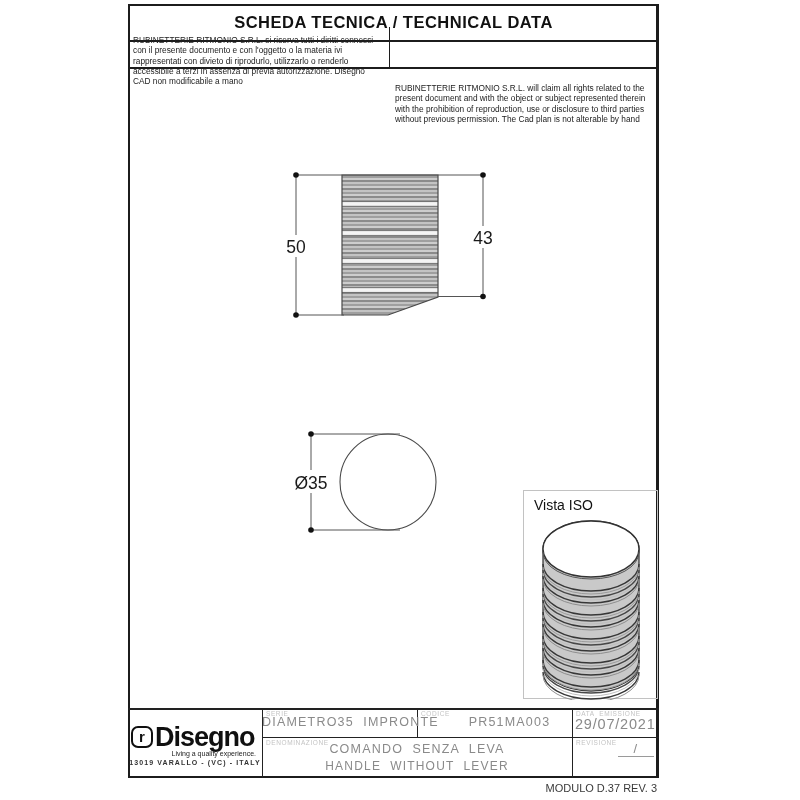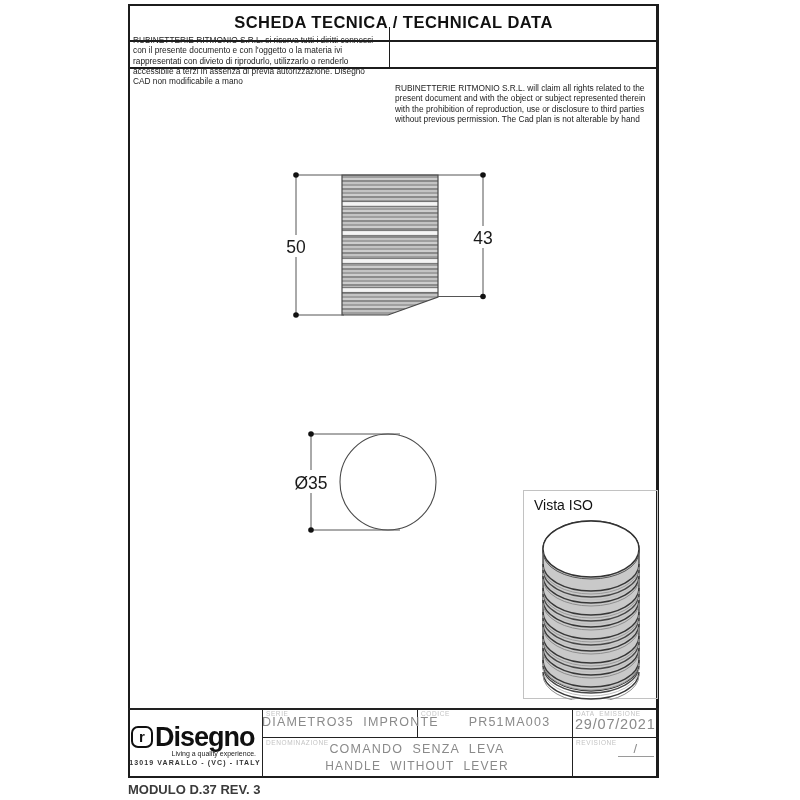--- a/index.html
+++ b/index.html
@@ -32,21 +32,21 @@
   .tb-value { color:#8a8a8a; letter-spacing:1.2px; white-space:pre; }
 
   #logo-mark { left:131px; top:726px; width:22px; height:22px; border:2.6px solid #101010;
                border-radius:7px; display:flex; align-items:center; justify-content:center; }
   #logo-mark span { font-size:15px; font-weight:bold; color:#101010; line-height:1; margin-top:-2px; }
   #logo-name { left:155px; top:722px; width:110px; font-size:27px; font-weight:bold; color:#101010; letter-spacing:-1px; }
   #logo-tagline { left:131px; top:750px; width:125px; text-align:right; font-size:7px; color:#222; }
   #logo-address { left:128px; top:759px; width:134px; text-align:center; font-size:7px; font-weight:bold; letter-spacing:1.1px; color:#333; }
 
   #footer-center { left:128px; top:785px; width:531px; text-align:center; font-size:10.5px; font-weight:600; color:#111; letter-spacing:.3px; }
-  #footer-right  { left:128px; top:782px; width:529px; font-size:13px; color:#3a3a3a;font-weight:bold; }
+  #footer-right  { left:128px; top:782px; width:529px; text-align:right; font-size:11px; color:#3a3a3a; }
 </style>
 </head>
 <body>
 
 <div id="sheet">
 
   <div class="abs" id="frame"></div>
 
   <div class="abs" id="title-bar">
     <span>SCHEDA TECNICA / TECHNICAL DATA</span>

